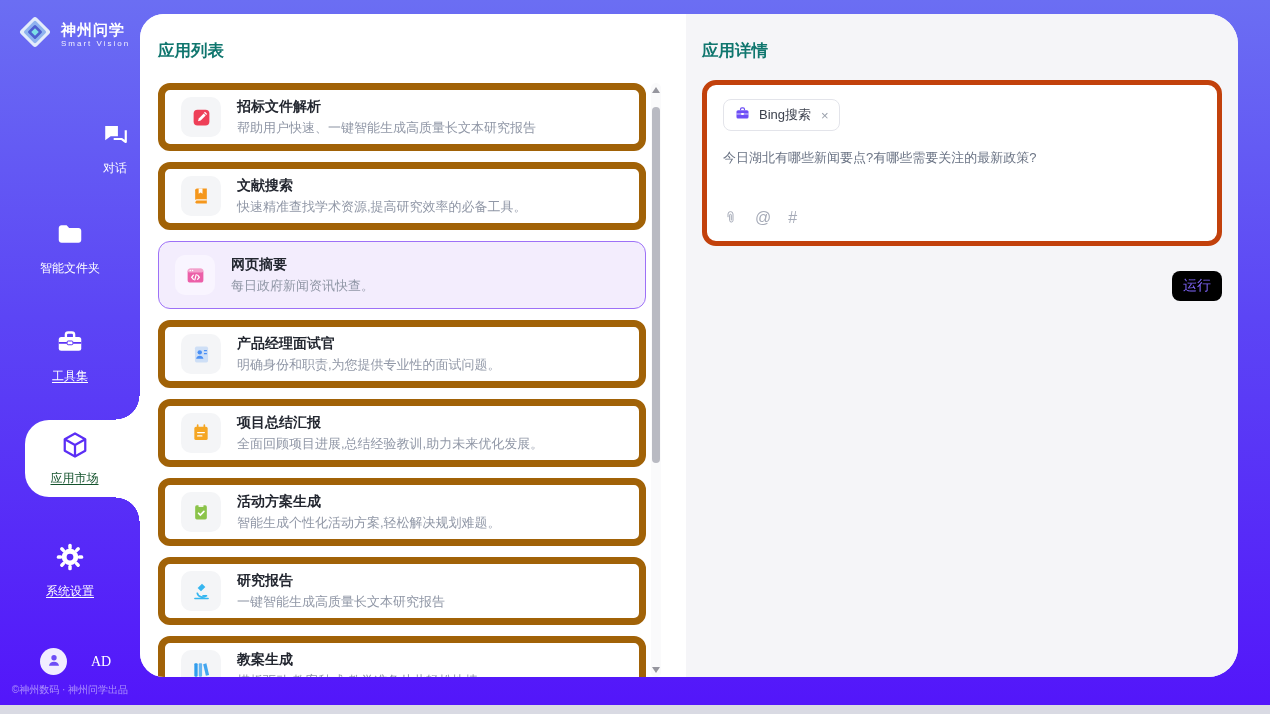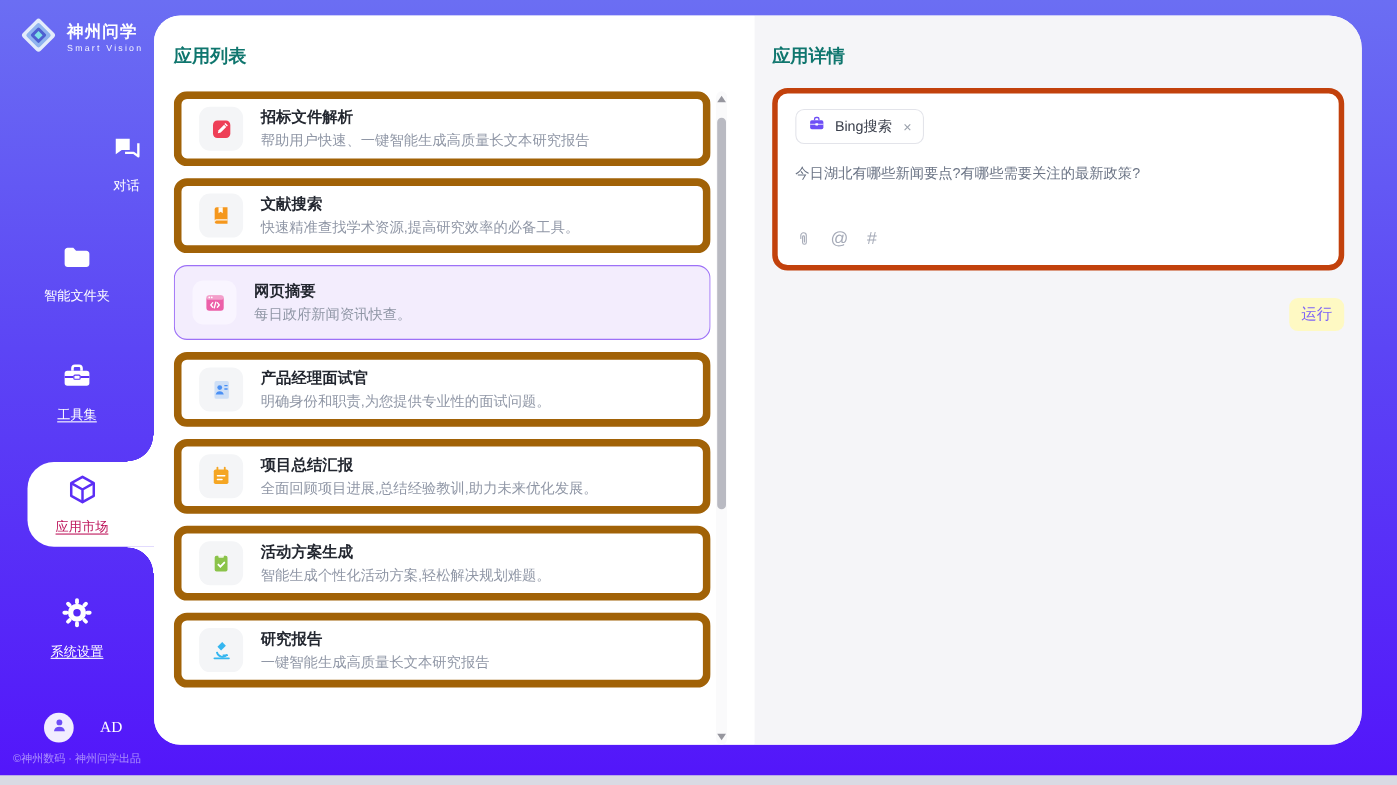--- a/index.html
+++ b/index.html
@@ -19,21 +19,21 @@
   #logo .nm{font-size:15px;font-weight:700;letter-spacing:1px;line-height:1.15;}
   #logo .sub{font-size:8px;letter-spacing:2px;opacity:.9;}
   .nav-item{position:absolute;left:0;width:140px;text-align:center;color:#fff;cursor:pointer;}
   .nav-item .nav-label{display:block;margin-top:7px;font-size:12px;}
   .nav-label.u{text-decoration:underline;text-underline-offset:2px;}
   #nav-chat{top:120px;padding-left:45px;} #nav-folder{top:219px;} #nav-tools{top:327px;} #nav-settings{top:542px;}
 
   
   #nav-market{
     position:absolute;left:25px;top:420px;width:117px;height:77px;background:#fff;
-    border-radius:24px 0 0 24px;color:#be185d;text-align:center;cursor:pointer;z-index:3;
+    border-radius:24px 0 0 24px;color:#14532d;text-align:center;cursor:pointer;z-index:3;
     display:flex;flex-direction:column;align-items:center;justify-content:center;padding-right:18px;box-sizing:border-box;
   }
   #nav-market .nav-label{display:block;margin-top:6px;font-size:12px;}
   .fillet{position:absolute;left:116px;width:24px;height:24px;z-index:3;}
   #fillet-top{top:396px;background:radial-gradient(circle 24px at 0 0,rgba(0,0,0,0) 23px,#fff 23.5px);}
   #fillet-bottom{top:497px;background:radial-gradient(circle 24px at 0 100%,rgba(0,0,0,0) 23px,#fff 23.5px);}
 
   #user-row{position:absolute;left:40px;top:648px;display:flex;align-items:center;gap:24px;cursor:pointer;font-family:Liberation Serif, serif;}
   #avatar{width:27px;height:27px;border-radius:50%;background:#f1edff;display:flex;align-items:center;justify-content:center;}
   #user-row .uid{color:#fff;font-size:14px;}
@@ -77,21 +77,21 @@
     display:inline-flex;align-items:center;gap:8px;height:30px;padding:0 10px;align-self:flex-start;
     border:1px solid #e3e4ea;border-radius:8px;background:#fff;cursor:pointer;
   }
   #tool-tag .tg{font-size:13px;color:#3c414d;}
   #tool-tag .close{font-size:13px;color:#9aa0ab;margin-left:2px;cursor:pointer;}
   #prompt{margin-top:17px;font-size:13px;color:#6a7384;line-height:1.5;cursor:text;}
   #tool-icons{margin-top:auto;display:flex;align-items:center;gap:17px;color:#a6abb8;}
   #tool-icons .tbi{display:flex;align-items:center;font-size:15px;color:#a6abb8;cursor:pointer;}
   #run-btn{
     position:absolute;top:257px;right:16px;width:50px;height:30px;border:none;border-radius:8px;
-    background:#fef9c3;color:#7e64f7;font-size:14px;font-family:inherit;cursor:pointer;
+    background:#000000;color:#7e64f7;font-size:14px;font-family:inherit;cursor:pointer;
     display:flex;align-items:center;justify-content:center;
   }
 </style>
 </head>
 <body>
 
 <div id="frame">
 
   <div id="logo">
     <span><svg width="38" height="38" viewBox="0 0 40 40">
@@ -260,20 +260,33 @@
               <svg width="21" height="21" viewBox="0 0 24 24">
                 <path d="M12.6 3l3.8 3.8-5 5-3.8-3.8z" fill="#35b6f0"></path>
                 <path d="M7 13.2a6.2 6.2 0 0010.8 3" stroke="#35b6f0" stroke-width="1.9" fill="none"></path>
                 <path d="M4.5 20h15" stroke="#35b6f0" stroke-width="1.9" stroke-linecap="round"></path>
                 <path d="M13 16.8h5.5" stroke="#35b6f0" stroke-width="1.6"></path>
               </svg>
             </span>
     <span>
       <span class="tt" style="display:block;">研究报告</span>
       <span class="dd" style="display:block;">一键智能生成高质量长文本研究报告</span>
+    </span>
+  </div>
+          <div class="app-card">
+    <span class="icon-box">
+              <svg width="20" height="20" viewBox="0 0 24 24">
+                <rect x="4" y="4" width="4" height="16" rx="1" fill="#2f9ced"></rect>
+                <rect x="9.3" y="4" width="4" height="16" rx="1" fill="#2f9ced" opacity=".72"></rect>
+                <path d="M15.2 5.2l4-1 3.4 14.6-4 1z" transform="scale(.96)" fill="#2f9ced" opacity=".9"></path>
+              </svg>
+            </span>
+    <span>
+      <span class="tt" style="display:block;">教案生成</span>
+      <span class="dd" style="display:block;">模板驱动,教案秒成,教学准备从此轻松快捷</span>
     </span>
   </div>
         </div>
       <div id="scrollbar">
         <div id="scroll-up" class="scroll-arrow"></div>
         <div id="scroll-thumb"></div>
         <div id="scroll-down" class="scroll-arrow"></div>
       </div>
     </section>
 

